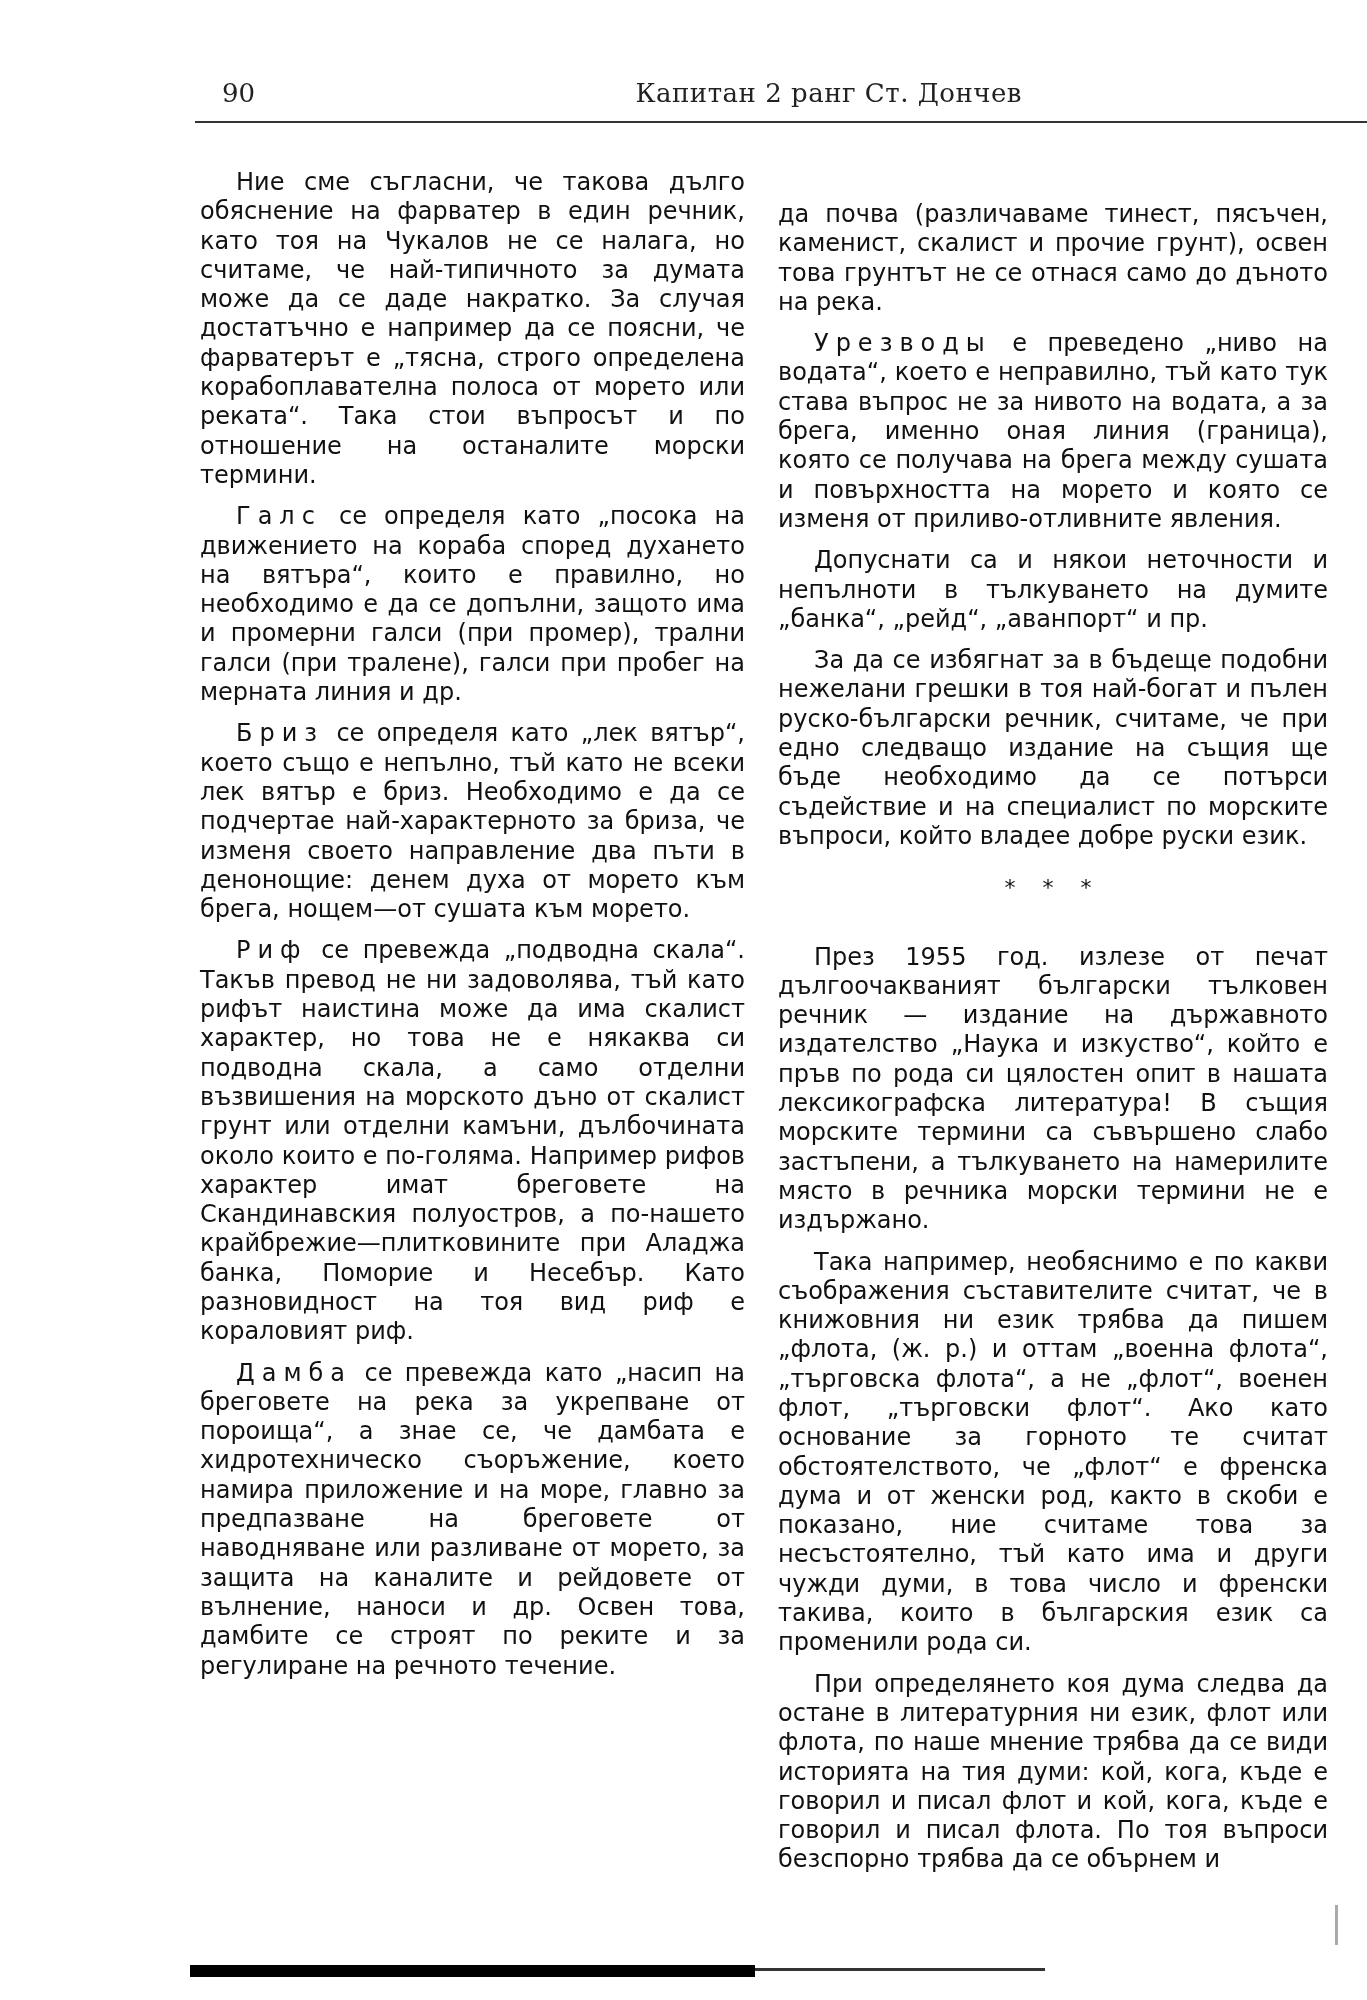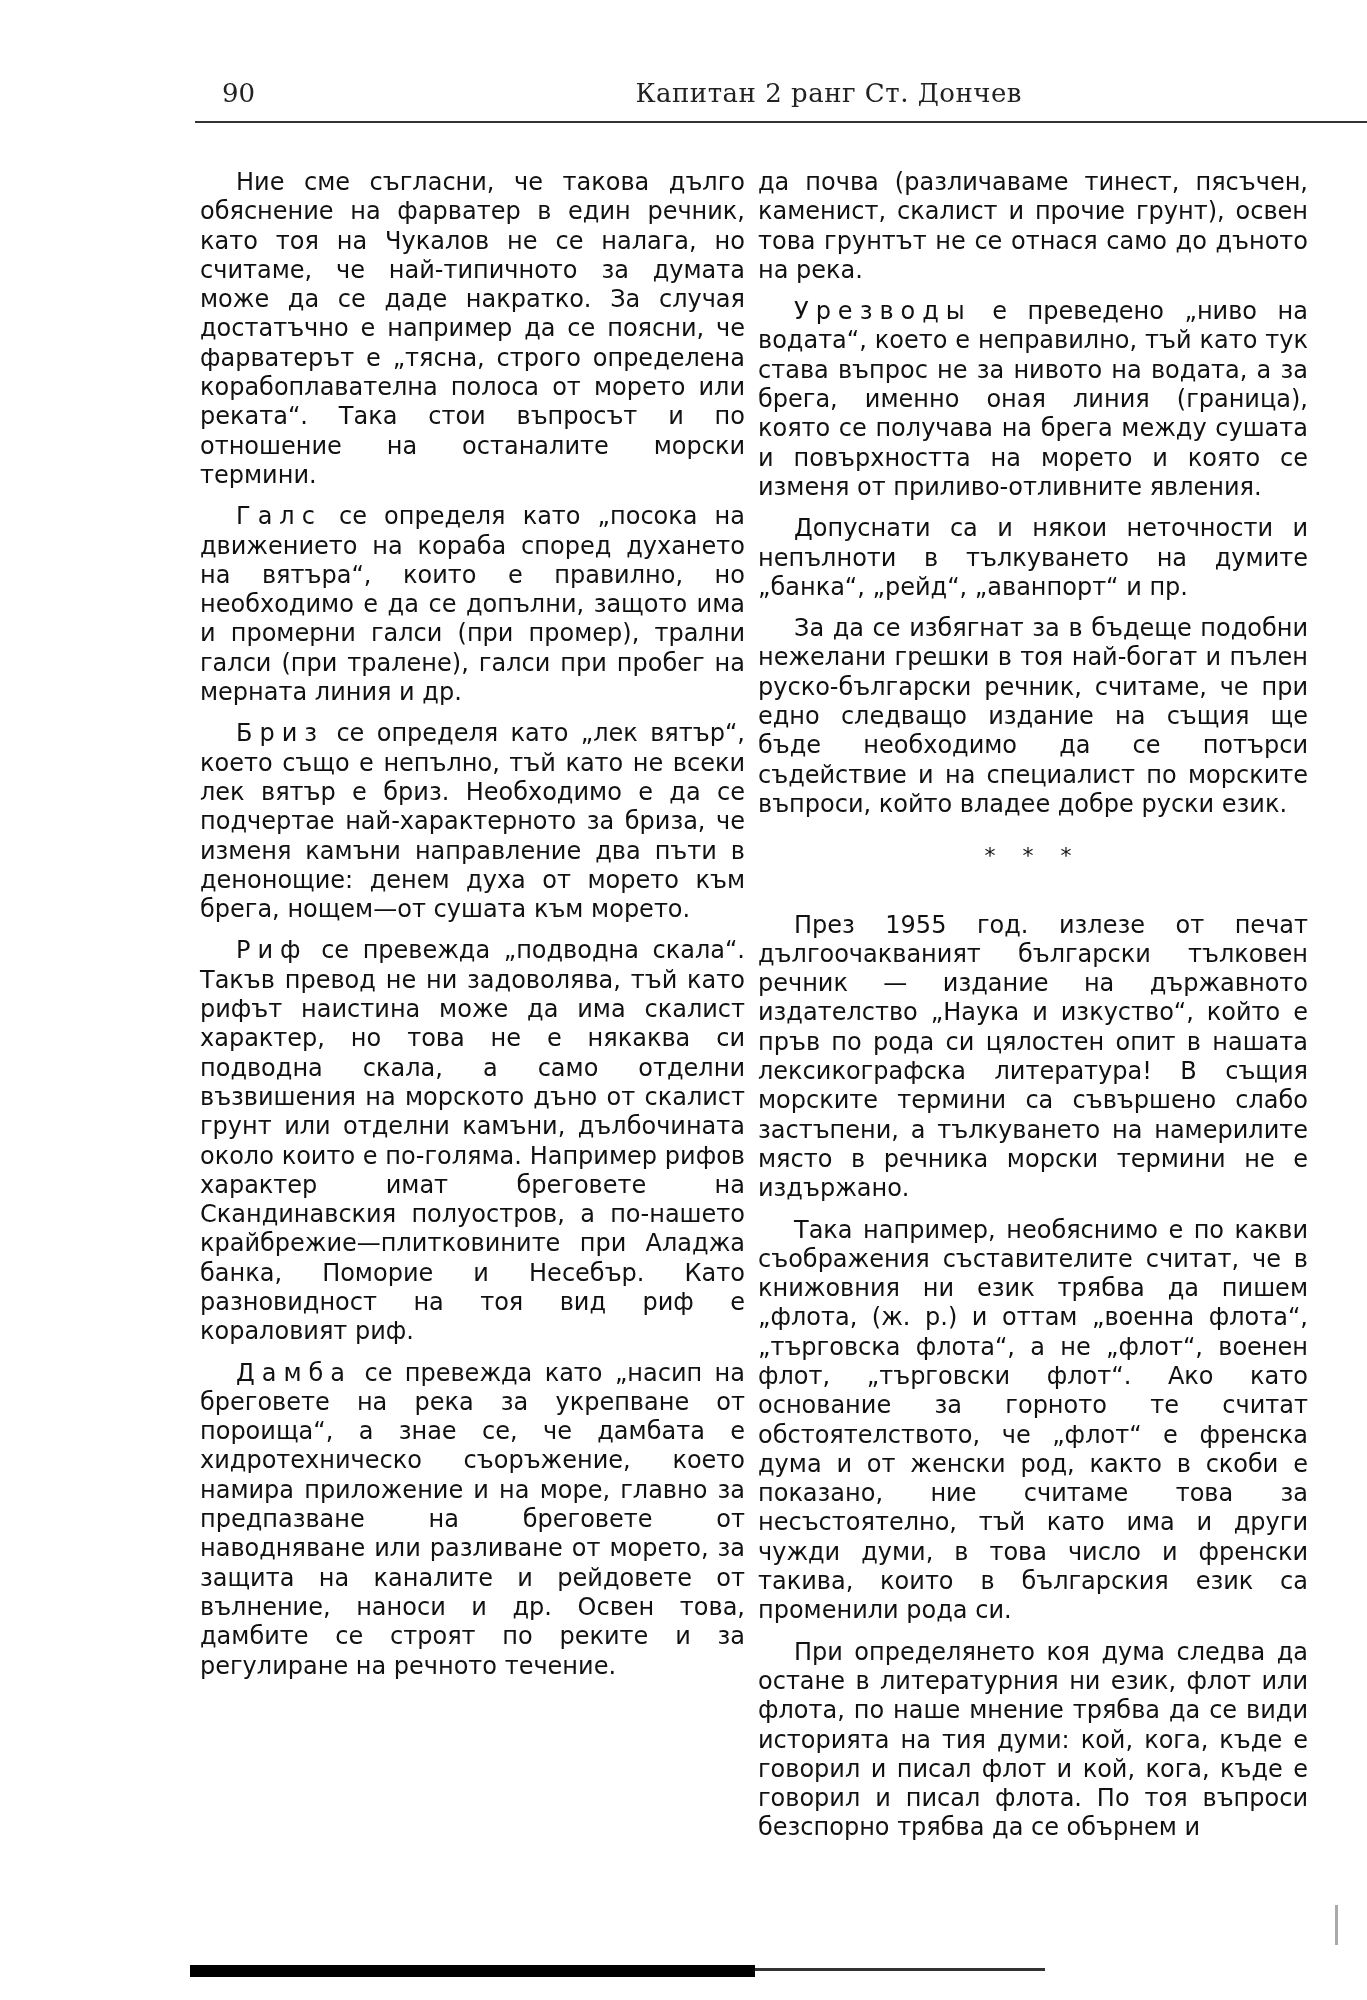--- a/index.html
+++ b/index.html
@@ -13,21 +13,21 @@
     font-family: "DejaVu Serif", serif; font-size: 26px; color: #222;
   }
   .header .pageno { position: absolute; left: 0; top: 6px; }
   .header .running { position: absolute; right: 0; top: 6px; letter-spacing: 0.5px; text-align: right; }
   .rule { position: absolute; left: 195px; top: 121px; width: 1175px; height: 2px; background: #333; }
   .col {
     position: absolute; top: 168px; width: 545px;
     font-size: 24px; line-height: 29.3px; text-align: justify;
   }
   .col.left { left: 200px; }
-  .col.right { left: 758px; width: 550px; }
+  .col.right { left: 778px; width: 550px; margin-top: 32px; }
   .col p { margin: 0 0 12px 0; text-indent: 36px; }
   .col p.cont { text-indent: 0; }
   .spaced { letter-spacing: 7px; }
   .stars { text-align: center; font-size: 22px; margin: 22px 0 40px 0; letter-spacing: 10px; }
   .bottom-bar { position: absolute; left: 190px; top: 1965px; width: 565px; height: 12px; background: #000; }
   .bottom-bar2 { position: absolute; left: 755px; top: 1968px; width: 290px; height: 3px; background: #333; }
   .margin-mark { position: absolute; left: 1335px; top: 1905px; width: 3px; height: 40px; background: #aaa; }
 </style>
 </head>
 <body>
@@ -35,21 +35,21 @@
 <div class="page">
   <div class="header">
     <span class="pageno">90</span>
     <span class="running">Капитан 2 ранг Ст. Дончев</span>
   </div>
   <div class="rule"></div>
 
   <div class="col left">
     <p><span>Ние сме съгласни, че такова дълго обяснение на фарватер в един речник, като тоя на Чукалов не се налага, но считаме, че най-типичното за думата може да се даде накратко. За случая достатъчно е например да се поясни, че фарватерът е „тясна, строго определена корабоплавателна полоса от морето или реката“. Така стои въпросът и по отношение на останалите морски термини.</span></p>
     <p><span class="spaced">Галс</span><span> се определя като „посока на движението на кораба според духането на вятъра“, които е правилно, но необходимо е да се допълни, защото има и промерни галси (при промер), трални галси (при тралене), галси при пробег на мерната линия и др.</span></p>
-    <p><span class="spaced">Бриз</span><span> се определя като „лек вятър“, което също е непълно, тъй като не всеки лек вятър е бриз. Необходимо е да се подчертае най-характерното за бриза, че изменя камъни направление два пъти в денонощие: денем духа от морето към брега, нощем—от сушата към морето.</span></p>
+    <p><span class="spaced">Бриз</span><span> се определя като „лек вятър“, което също е непълно, тъй като не всеки лек вятър е бриз. Необходимо е да се подчертае най-характерното за бриза, че изменя своето направление два пъти в денонощие: денем духа от морето към брега, нощем—от сушата към морето.</span></p>
     <p><span class="spaced">Риф</span><span> се превежда „подводна скала“. Такъв превод не ни задоволява, тъй като рифът наистина може да има скалист характер, но това не е някаква си подводна скала, а само отделни възвишения на морското дъно от скалист грунт или отделни камъни, дълбочината около които е по-голяма. Например рифов характер имат бреговете на Скандинавския полуостров, а по-нашето крайбрежие—плитковините при Аладжа банка, Поморие и Несебър. Като разновидност на тоя вид риф е кораловият риф.</span></p>
     <p><span class="spaced">Дамба</span><span> се превежда като „насип на бреговете на река за укрепване от пороища“, а знае се, че дамбата е хидротехническо съоръжение, което намира приложение и на море, главно за предпазване на бреговете от наводняване или разливане от морето, за защита на каналите и рейдовете от вълнение, наноси и др. Освен това, дамбите се строят по реките и за регулиране на речното течение.</span></p>
   </div>
 
   <div class="col right">
     <p class="cont"><span>да почва (различаваме тинест, пясъчен, каменист, скалист и прочие грунт), освен това грунтът не се отнася само до дъното на река.</span></p>
     <p><span class="spaced">Урезводы</span><span> е преведено „ниво на водата“, което е неправилно, тъй като тук става въпрос не за нивото на водата, а за брега, именно оная линия (граница), която се получава на брега между сушата и повърхността на морето и която се изменя от приливо-отливните явления.</span></p>
     <p><span>Допуснати са и някои неточности и непълноти в тълкуването на думите „банка“, „рейд“, „аванпорт“ и пр.</span></p>
     <p><span>За да се избягнат за в бъдеще подобни нежелани грешки в тоя най-богат и пълен руско-български речник, считаме, че при едно следващо издание на същия ще бъде необходимо да се потърси съдействие и на специалист по морските въпроси, който владее добре руски език.</span></p>
     <div class="stars">* * *</div>

